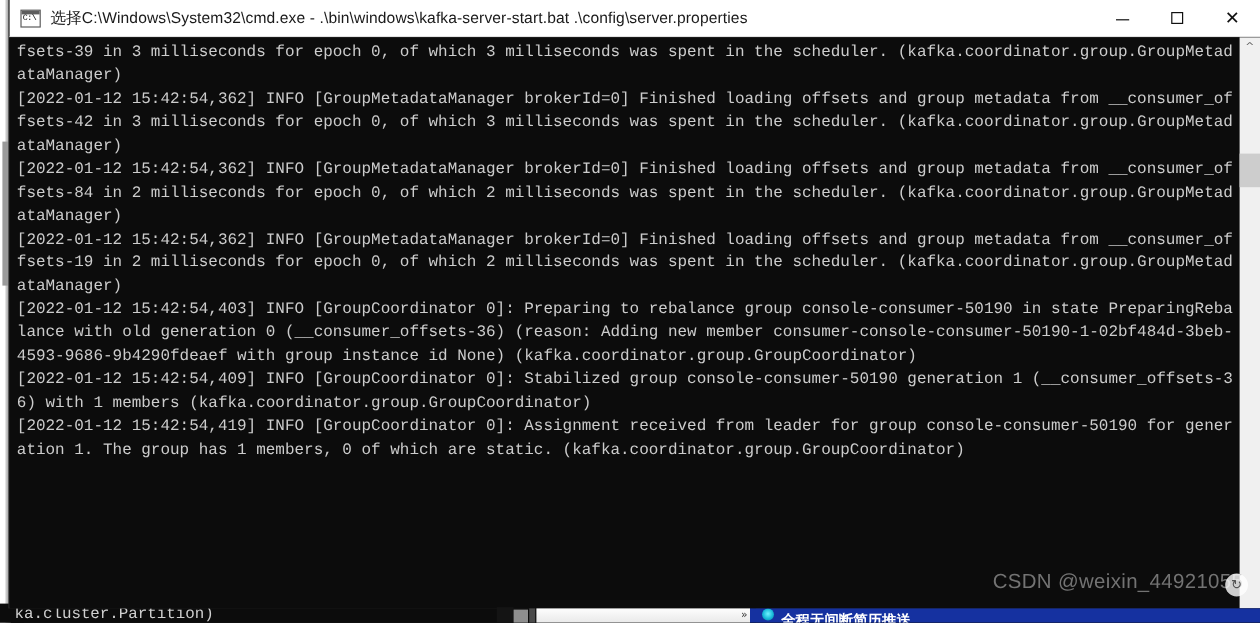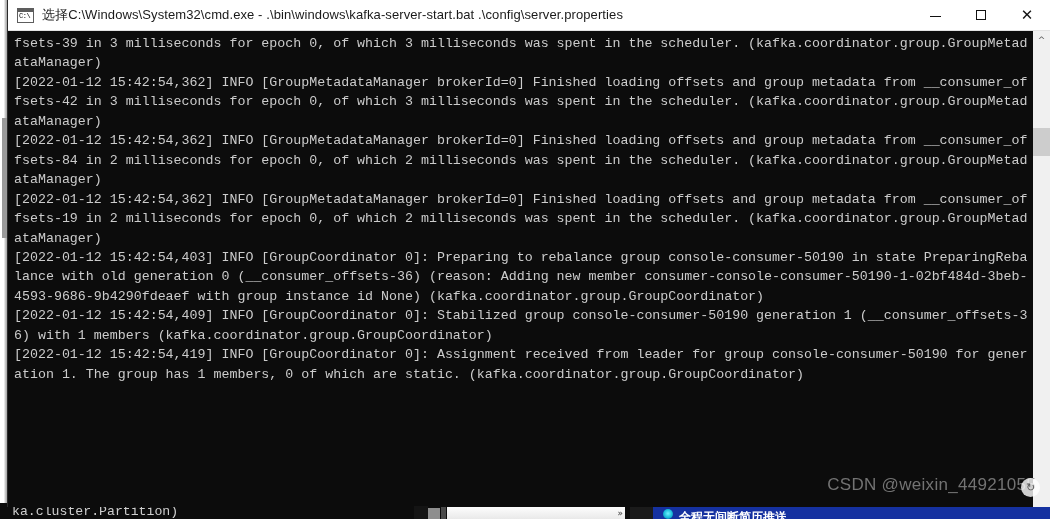--- a/index.html
+++ b/index.html
@@ -300,24 +300,23 @@
     top: 1px;
     font-size: 9px;
     color: #333;
     font-family: "DejaVu Sans", sans-serif;
   }
   #tb-blue {
     flex: 1 1 auto;
     height: 12px;
     background: #1531a0;
     display: flex;
-    align-items: flex-end;
-    overflow: hidden;
-    position: relative;
-    margin-left: 28px;
+    align-items: flex-start;
+    overflow: hidden;
+    position: relative;
   }
   #tb-blue-icon {
     width: 10px;
     height: 10px;
     margin: 0 6px 0 10px;
     border-radius: 50%;
     background: radial-gradient(circle at 50% 45%, #6ff3ff 0%, #17b9d8 55%, #0b6f92 100%);
     flex: 0 0 auto;
   }
   #tb-blue-text {

